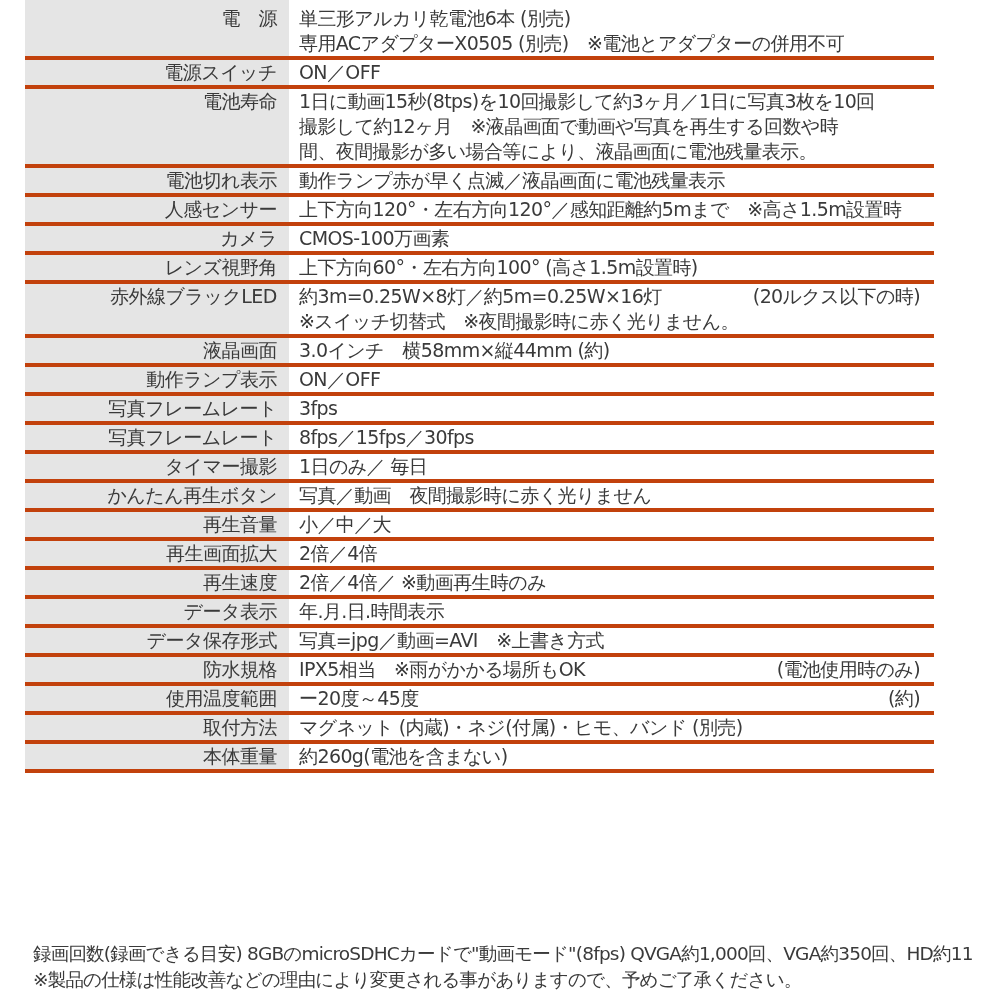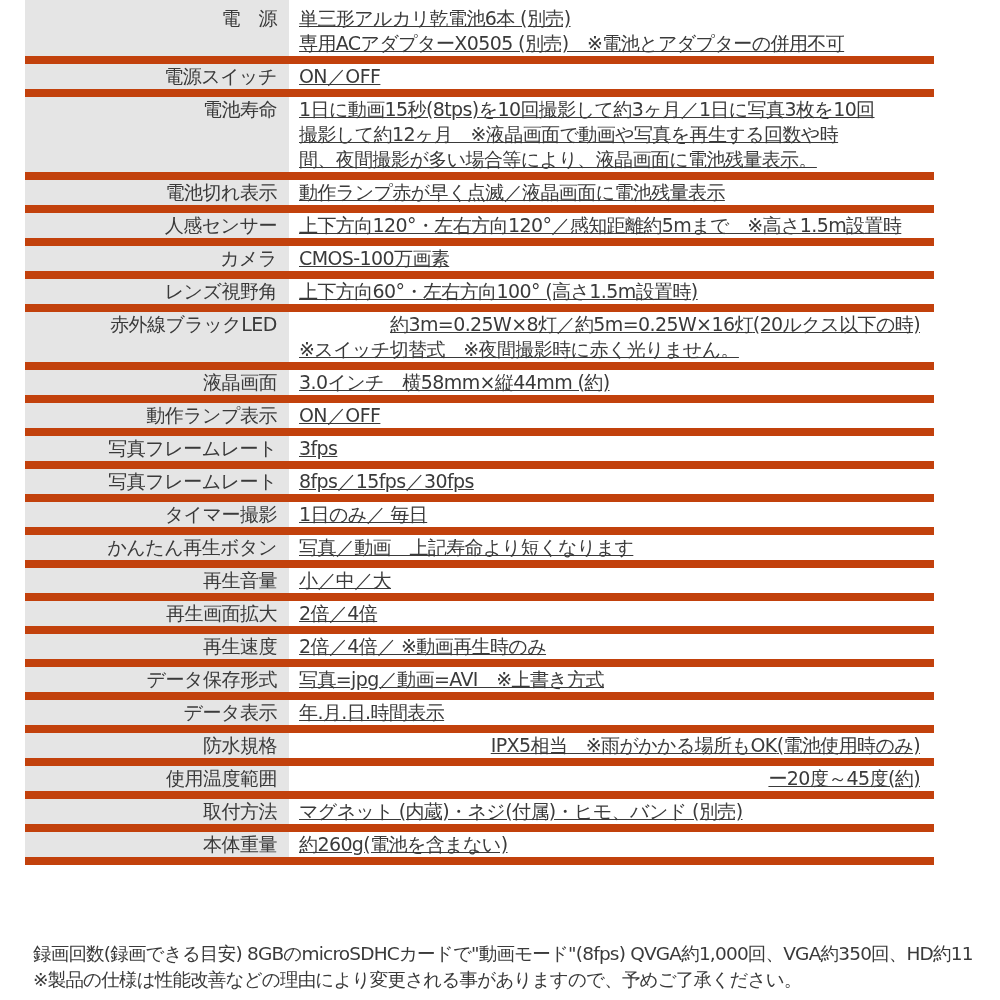--- a/index.html
+++ b/index.html
@@ -1,26 +1,26 @@
 <!DOCTYPE html>
 <html><head>
 <meta charset="utf-8">
 <style>
   html, body { margin: 0; padding: 0; background: #ffffff; }
   body { width: 1000px; height: 1000px; position: relative; overflow: hidden;
          font-family: "DejaVu Sans", "Liberation Sans", sans-serif; color: #3c3c3c; }
   .spec-table { position: absolute; left: 25px; top: 0; width: 909px; border-collapse: collapse; }
-  .spec-row { border-bottom: 8px solid #c2410c; padding-left: 40px; }
+  .spec-row { border-bottom: 4px solid #c2410c; padding-left: 40px; }
   .spec-label { width: 252px; background: #e5e5e5; text-align: right; padding: 0 12px 0 0;
                 font-size: 19px; line-height: 25px; vertical-align: top; white-space: nowrap;
                 letter-spacing: -0.5px; color: #3a3a3a; }
   .spec-value { padding: 0 0 0 10px; font-size: 19px; line-height: 25px; vertical-align: top;
                 white-space: nowrap; letter-spacing: -0.6px; color: #3a3a3a; }
-  .line { display: block; height: 25px; overflow: hidden; text-decoration: underline; }
-  .row-flex { display: flex; justify-content: flex-end; padding-right: 14px; margin-left: 12px; }
+  .line { display: block; height: 25px; overflow: hidden; }
+  .row-flex { display: flex; justify-content: space-between; padding-right: 14px; }
   .notes { position: absolute; left: 33px; top: 941px; width: 940px; font-size: 18.5px; line-height: 26px;
            color: #3a3a3a; white-space: nowrap; letter-spacing: -0.8px; }
   .notes div { overflow: hidden; }
   .spacer-top td { height: 6px; padding: 0; }
 </style>
 </head>
 <body>
 
 <table class="spec-table">
   <tbody id="spec-body">
@@ -109,21 +109,21 @@
       </tr>
       <tr class="spec-row">
         <td class="spec-label">タイマー撮影</td>
         <td class="spec-value">
           <span class="line">1日のみ／ 毎日</span>
         </td>
       </tr>
       <tr class="spec-row">
         <td class="spec-label">かんたん再生ボタン</td>
         <td class="spec-value">
-          <span class="line">写真／動画　上記寿命より短くなります</span>
+          <span class="line">写真／動画　夜間撮影時に赤く光りません</span>
         </td>
       </tr>
       <tr class="spec-row">
         <td class="spec-label">再生音量</td>
         <td class="spec-value">
           <span class="line">小／中／大</span>
         </td>
       </tr>
       <tr class="spec-row">
         <td class="spec-label">再生画面拡大</td>
@@ -131,29 +131,29 @@
           <span class="line">2倍／4倍</span>
         </td>
       </tr>
       <tr class="spec-row">
         <td class="spec-label">再生速度</td>
         <td class="spec-value">
           <span class="line">2倍／4倍／ ※動画再生時のみ</span>
         </td>
       </tr>
       <tr class="spec-row">
+        <td class="spec-label">データ表示</td>
+        <td class="spec-value">
+          <span class="line">年.月.日.時間表示</span>
+        </td>
+      </tr>
+      <tr class="spec-row">
         <td class="spec-label">データ保存形式</td>
         <td class="spec-value">
           <span class="line">写真=jpg／動画=AVI　※上書き方式</span>
-        </td>
-      </tr>
-      <tr class="spec-row">
-        <td class="spec-label">データ表示</td>
-        <td class="spec-value">
-          <span class="line">年.月.日.時間表示</span>
         </td>
       </tr>
       <tr class="spec-row">
         <td class="spec-label">防水規格</td>
         <td class="spec-value">
           <span class="line row-flex">
             <span>IPX5相当　※雨がかかる場所もOK</span>
             <span>(電池使用時のみ)</span>
           </span>
         </td>

